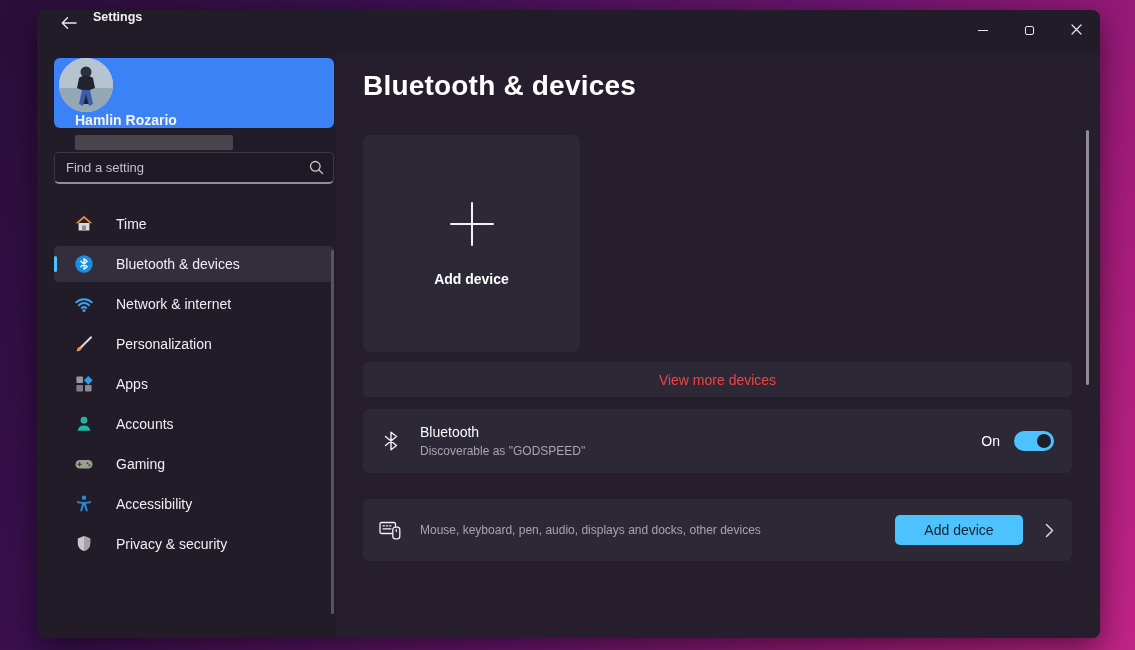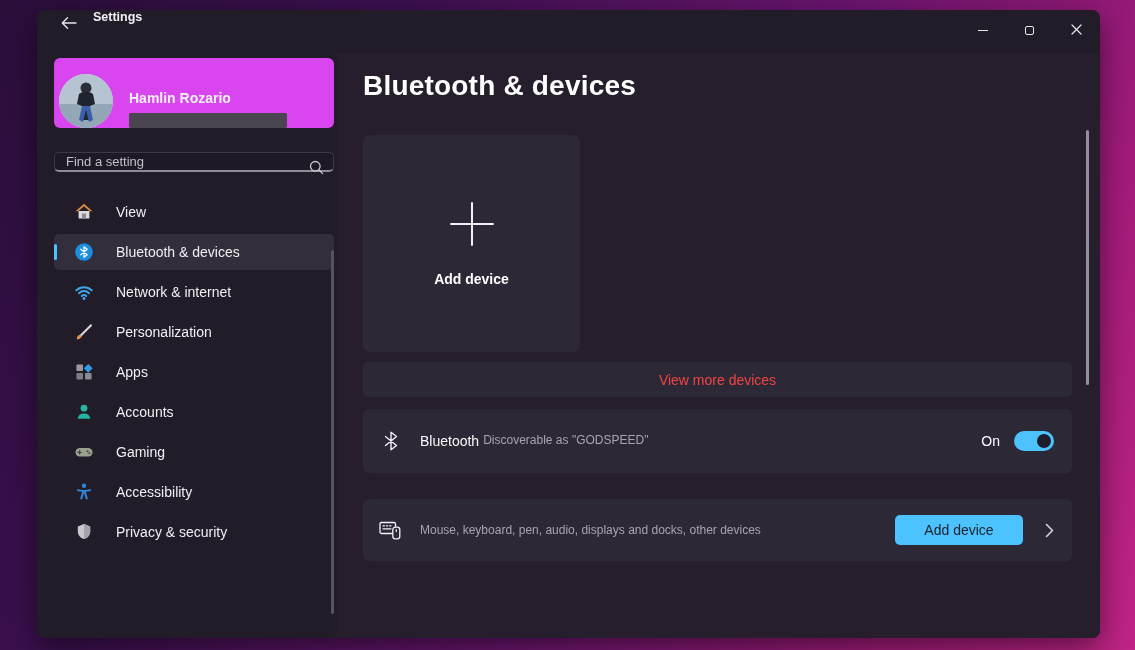--- a/index.html
+++ b/index.html
@@ -21,28 +21,28 @@
   .app-title { font-size:12.5px; font-weight:700; margin-left:8px; color:#f2f0f4; }
   .win-controls { position:absolute; right:0; top:0; display:flex; height:40px; }
   .win-btn { width:47px; height:40px; display:flex; align-items:center; justify-content:center; cursor:pointer; }
   .min-glyph { width:10px; height:1px; background:#e9e7ec; }
   .max-glyph { width:9px; height:9px; border:1px solid #e9e7ec; border-radius:2px; }
   
   .content { flex:1; display:flex; min-height:0; }
   .sidebar { width:300px; flex:0 0 auto; position:relative; padding:4px 0 0 17px; }
   .main { flex:1; position:relative; padding:0 0 0 26px; background:#271e2d; }
   
-  .profile-card { width:280px; height:70px; background:#d946ef; border-radius:6px; display:flex; align-items:flex-end; padding:0 8px 0 5px; }
+  .profile-card { width:280px; height:70px; background:#3b82f6; border-radius:6px; display:flex; align-items:flex-start; padding:0 8px 0 5px;flex-direction:column; }
   .avatar { width:54px; height:54px; border-radius:50%; overflow:hidden; background:linear-gradient(#c3cfdb,#93a5b6); flex:0 0 auto; position:relative; }
   .avatar svg { display:block; }
   .profile-meta { margin-left:16px; }
   .profile-name { font-size:14px; font-weight:700; color:#f4f2f6; }
   .profile-redacted { width:158px; height:15px; background:#49454f; border-radius:2px; margin-top:7px; }
   
-  .search-box { width:280px; height:20px; margin-top:24px; position:relative; }
+  .search-box { width:280px; height:32px; margin-top:24px; position:relative; }
   .search-box input {
     width:100%; height:100%; background:#1e1924; border:1px solid #3c3844; border-bottom:2px solid #8f8c97;
     border-radius:5px; color:#e7e5ea; font-size:13px; padding:0 32px 0 11px; outline:none;
     font-family:"Liberation Sans", sans-serif;
   }
   .search-box input::placeholder { color:#c2bfc9; }
   .search-icon { position:absolute; right:10px; top:8px; }
   
   .nav { margin-top:22px; }
   .nav-item { width:280px; height:36px; margin-bottom:4px; border-radius:5px; display:flex; align-items:center; padding-left:20px; position:relative; font-size:14px; color:#f0eef2; cursor:pointer; }
@@ -54,21 +54,21 @@
   
   .page-title { font-size:28px; font-weight:700; margin-top:16px; color:#ffffff; letter-spacing:.2px; }
   .add-card { width:217px; height:217px; margin-top:33px; background:#2d2836; border-radius:7px; display:flex; flex-direction:column; align-items:center; justify-content:center; cursor:pointer; }
   .add-card-label { font-size:14px; font-weight:700; margin-top:20px; }
   .view-more { width:709px; height:35px; margin-top:10px; background:#2d2836; border-radius:5px; display:flex; align-items:center; justify-content:center; font-size:14px; color:#ef4444; cursor:pointer;text-align:center; }
   .row { width:709px; background:#2d2836; border-radius:6px; display:flex; align-items:center; padding:0 18px 0 15px; }
   .row-bluetooth { height:64px; margin-top:12px; }
   .row-devices { height:62px; margin-top:26px; }
   .row-printers { height:62px; margin-top:9px; }
   .row-icon { width:26px; margin-right:16px; flex:0 0 auto; display:flex; align-items:center; justify-content:center; }
-  .row-text { display:flex; flex-direction:row; gap:4px; }
+  .row-text { display:flex; flex-direction:column; gap:4px; }
   .row-title { font-size:14px; color:#fafafa; }
   .row-sub { font-size:12px; color:#a7a4ae; }
   .row-right { margin-left:auto; display:flex; align-items:center; }
   .toggle-label { font-size:14px; margin-right:14px; }
   .toggle { width:40px; height:20px; border-radius:10px; background:#4cc2ff; position:relative; cursor:pointer; flex:0 0 auto; }
   .toggle .knob { position:absolute; right:3px; top:3px; width:14px; height:14px; border-radius:50%; background:#1d1d2b; }
   .accent-btn { width:128px; height:30px; border:none; border-radius:5px; background:#4cc2ff; color:#16202a; font-size:14px; font-family:"Liberation Sans", sans-serif; cursor:pointer; margin-right:22px; }
   .chevron { display:flex; align-items:center; cursor:pointer; }
   .main-scrollbar { position:absolute; right:11px; top:76px; width:3px; height:255px; background:#918e98; border-radius:2px; }
 </style>
@@ -137,21 +137,21 @@
 
         <div class="nav-item">
 
           <span class="nav-icon">
             <svg width="20" height="20" viewBox="0 0 20 20">
                 <path d="M4.6 9h10.8v7.6H4.6z" fill="#dcdade"></path>
                 <path d="M10 1.8 1.6 9.3h2.7L10 4.2l5.7 5.1h2.7z" fill="#e28a3c"></path>
                 <path d="M8 11.6h4v5H8z" fill="#8f8d93"></path>
               </svg>
           </span>
-          <span class="nav-label">View</span>
+          <span class="nav-label">Time</span>
         </div>
 
 
         <div class="nav-item selected">
           <span class="accent-pill"></span>
           <span class="nav-icon">
             <svg width="20" height="20" viewBox="0 0 20 20">
                 <circle cx="10" cy="10" r="8.7" fill="#1a8ee0"></circle>
                 <path d="M6.8 7.2 13.2 12.8 10 15.3 10 4.7 13.2 7.2 6.8 12.8" stroke="#fff" stroke-width="1.2" fill="none" stroke-linejoin="round" stroke-linecap="round"></path>
               </svg>

